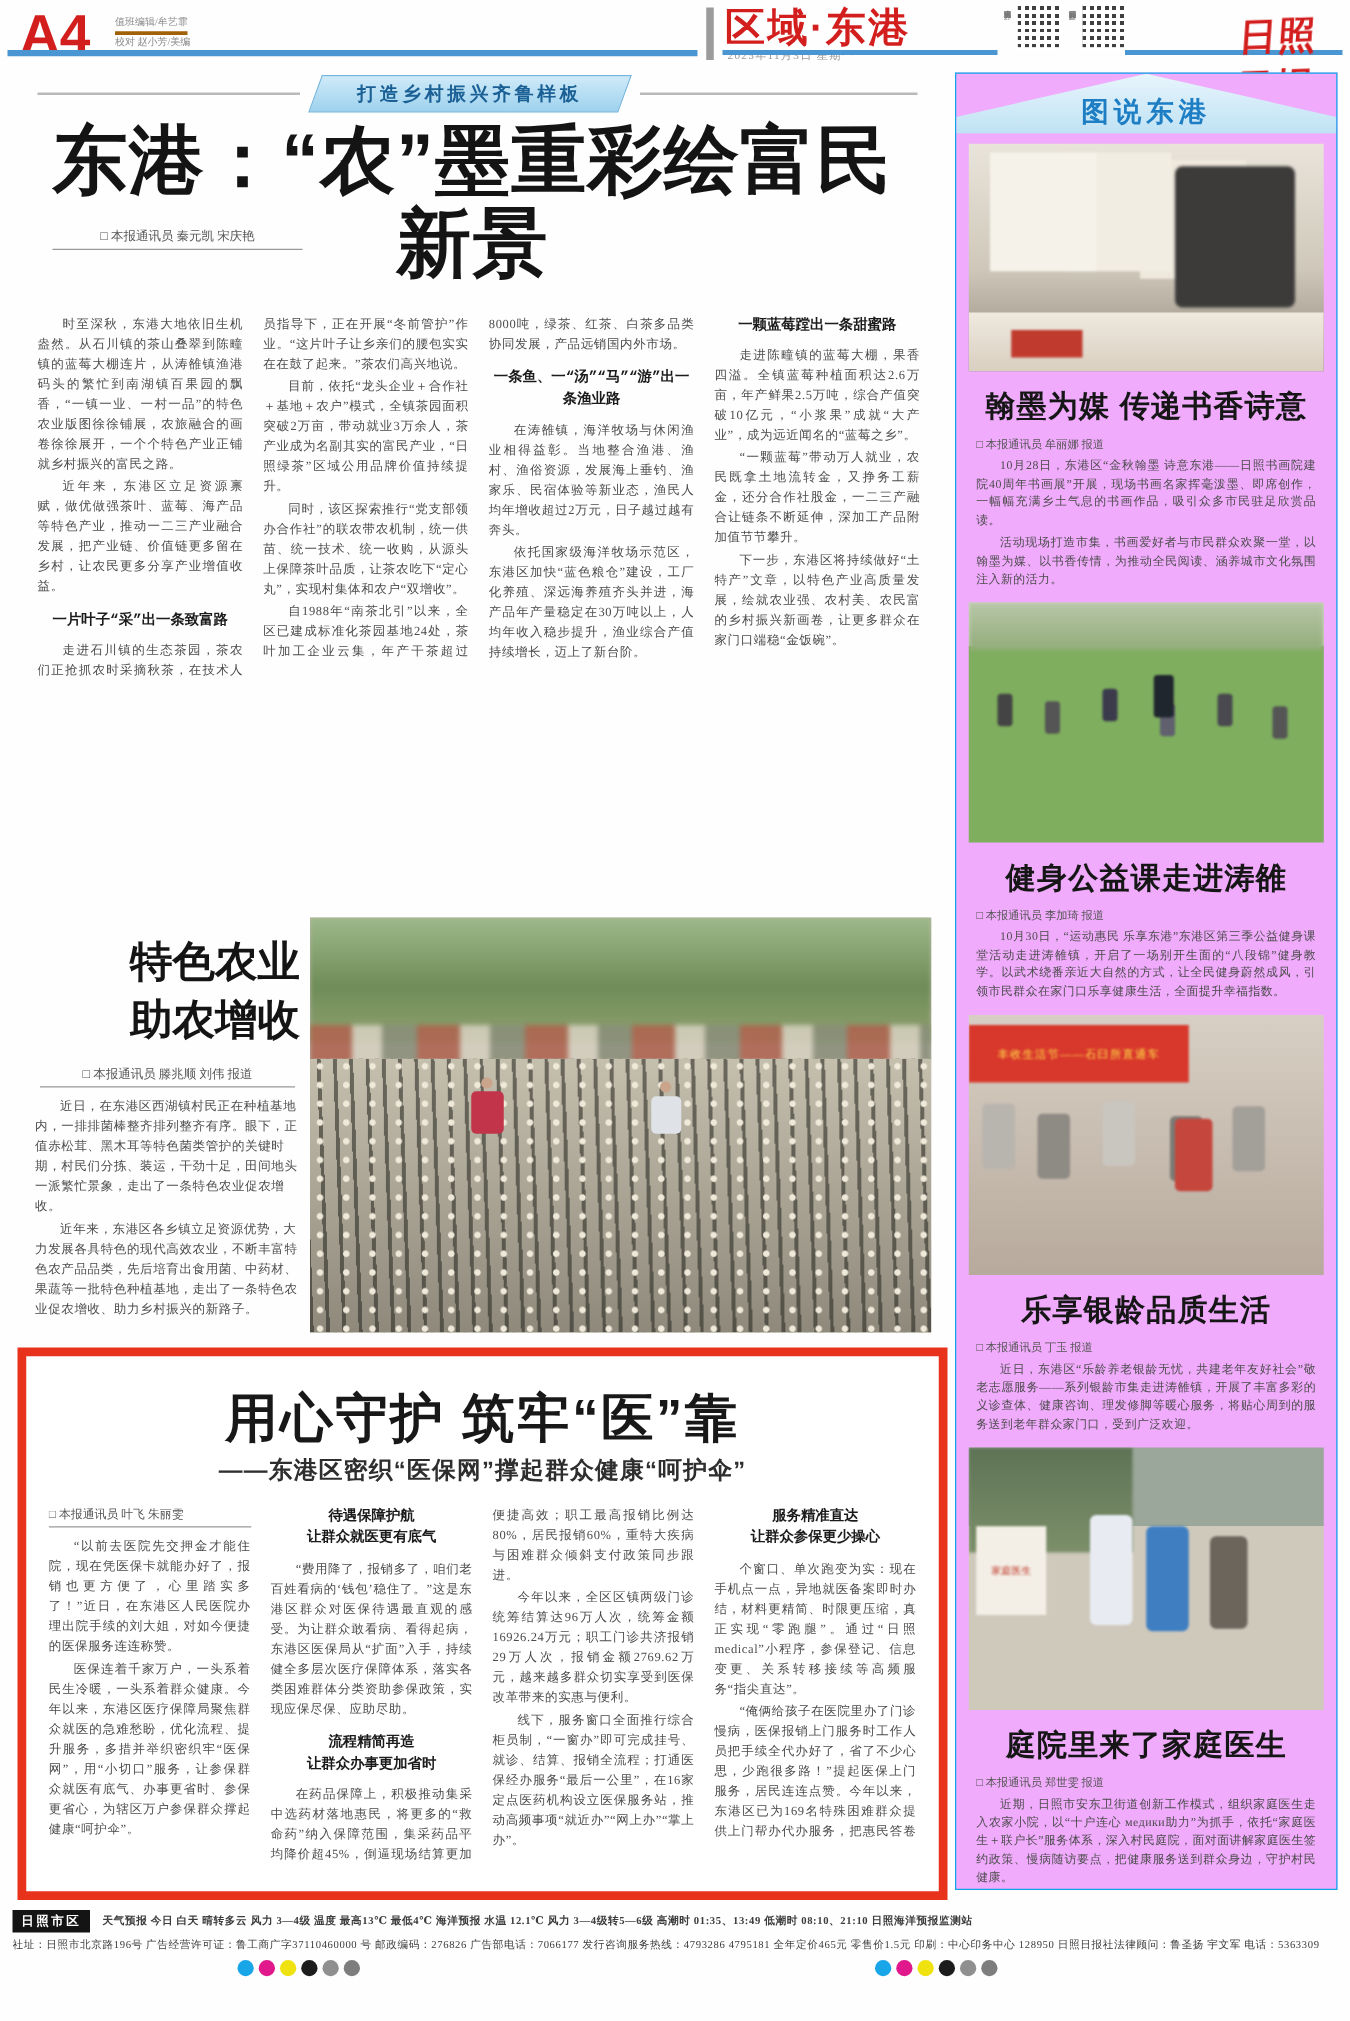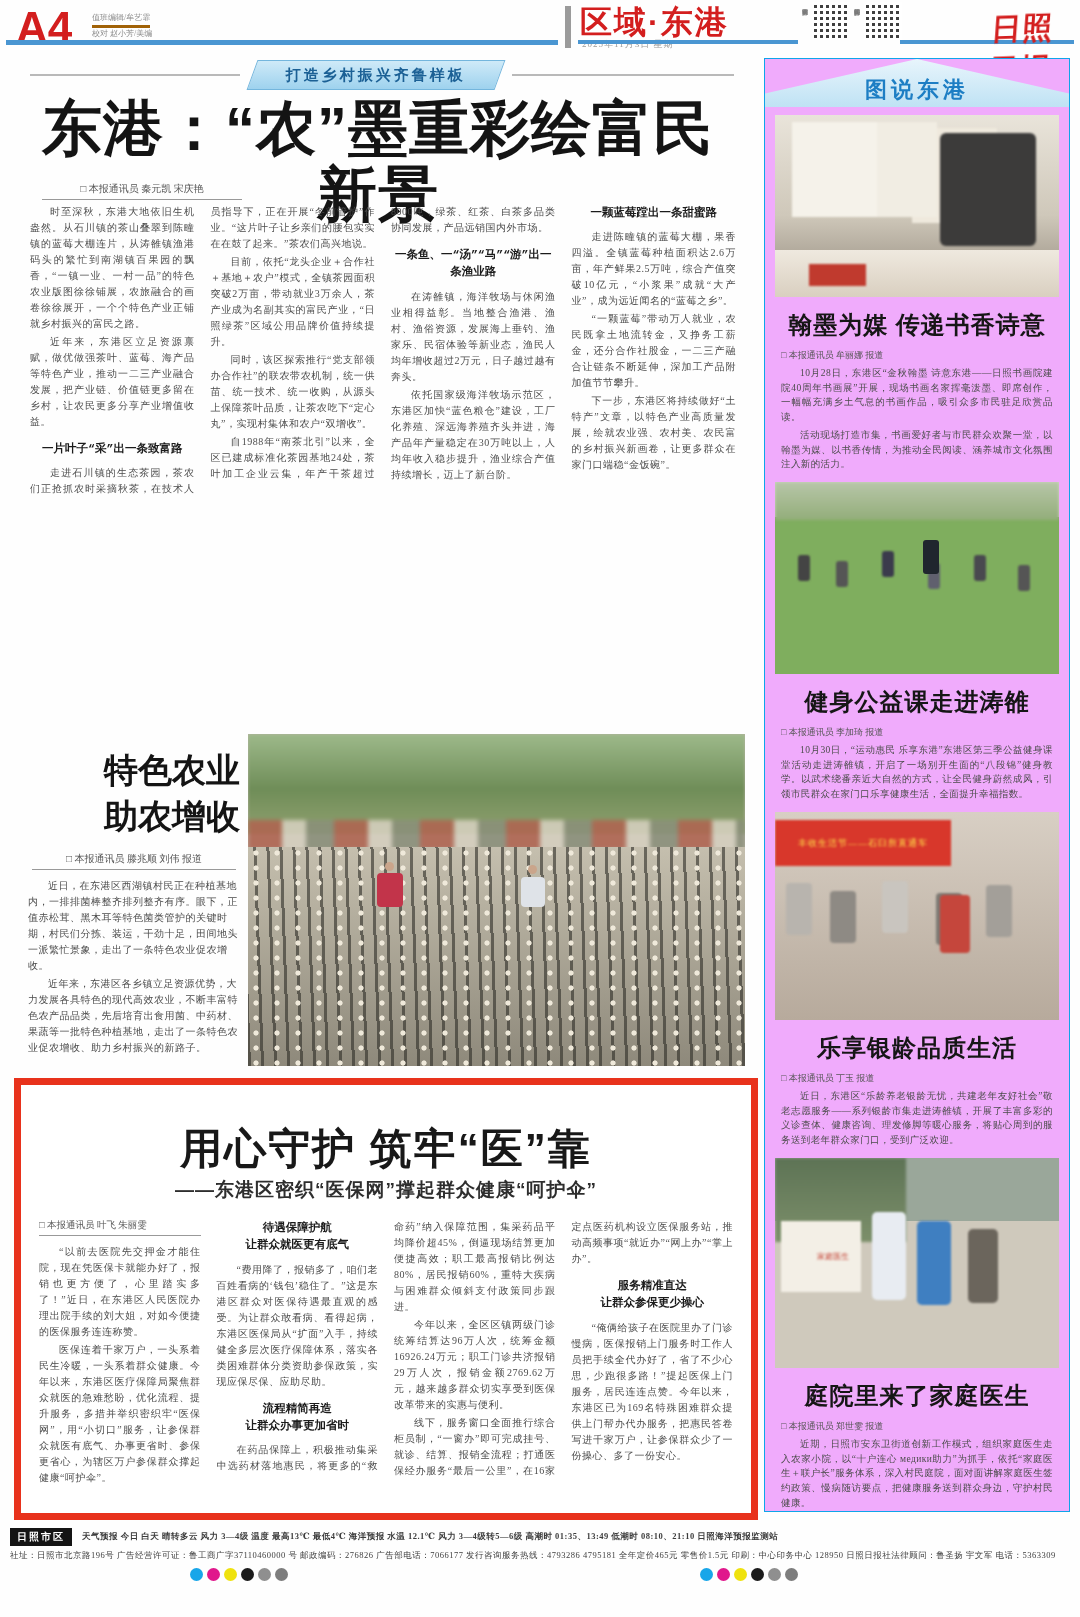--- a/index.html
+++ b/index.html
@@ -30,21 +30,21 @@
           display:flex;align-items:center;justify-content:center;}
   .kicker span{transform:skewX(20deg);font-family:"Liberation Sans",sans-serif;font-weight:bold;
           font-size:15px;color:#1b6095;letter-spacing:3px;}
 
   
   .mainhead{font-family:"Liberation Sans",sans-serif;font-weight:900;font-size:60px;color:#141414;
             text-align:center;letter-spacing:1px;line-height:1.1;}
   .byline{font-size:10px;color:#555;border-bottom:1px solid #999;padding-bottom:3px;filter:blur(.35px);}
 
   
-  .cols4{column-count:4;column-gap:16px;overflow:hidden;text-align:justify;}
+  .cols4{column-count:4;column-gap:16px;overflow:hidden;text-align:justify;margin-top:48px;}
   .bodytext p{margin:0 0 2px 0;font-size:10px;line-height:1.6;color:#4c4c4c;text-indent:2em;
               filter:blur(.45px);letter-spacing:.5px;}
   .colsub{font-family:Liberation Mono, monospace;font-weight:bold;font-size:11.5px;color:#1b1b1b;
           text-align:center;margin:10px 0 8px 0;line-height:1.5;filter:blur(.2px);}
   .colbyline{font-size:9.5px;color:#555;margin:0 0 8px 0;border-bottom:1px solid #999;
              padding-bottom:3px;filter:blur(.35px);}
 
   
   .feathead{font-family:"Liberation Sans",sans-serif;font-weight:900;font-size:34px;color:#141414;
             text-align:right;line-height:1.35;}
@@ -167,21 +167,21 @@
     <div class="ph-trees"></div>
     <div class="ph-roofs"></div>
     <div class="ph-field"></div>
     <div class="ph-person" style="left:26%;top:42%;width:26px;height:34px;background:#c2344a;"></div>
     <div class="ph-head" style="left:27.6%;top:38.5%;"></div>
     <div class="ph-person" style="left:55%;top:43%;width:24px;height:30px;background:#dfe3e8;"></div>
     <div class="ph-head" style="left:56.4%;top:39.5%;"></div>
   </div>
 
   <div class="abs redbox" style="left:14px;top:1078px;width:730px;height:428px;">
-    <div class="hlhead" style="margin-top:36px;">用心守护  筑牢“医”靠</div>
+    <div class="hlhead" style="margin-top:22px;">用心守护  筑牢“医”靠</div>
     <div class="hlsub" style="">——东港区密织“医保网”撑起群众健康“呵护伞”</div>
     <div class="cols4 bodytext" style="margin:16px 18px 0 18px;height:288px;">
         <div class="colbyline">□ 本报通讯员 叶飞 朱丽雯</div>
         <p>“以前去医院先交押金才能住院，现在凭医保卡就能办好了，报销也更方便了，心里踏实多了！”近日，在东港区人民医院办理出院手续的刘大姐，对如今便捷的医保服务连连称赞。</p>
         <p>医保连着千家万户，一头系着民生冷暖，一头系着群众健康。今年以来，东港区医疗保障局聚焦群众就医的急难愁盼，优化流程、提升服务，多措并举织密织牢“医保网”，用“小切口”服务，让参保群众就医有底气、办事更省时、参保更省心，为辖区万户参保群众撑起健康“呵护伞”。</p>
         <div class="colsub">
           <div>待遇保障护航</div>
           <div>让群众就医更有底气</div>
         </div>
         <p>“费用降了，报销多了，咱们老百姓看病的‘钱包’稳住了。”这是东港区群众对医保待遇最直观的感受。为让群众敢看病、看得起病，东港区医保局从“扩面”入手，持续健全多层次医疗保障体系，落实各类困难群体分类资助参保政策，实现应保尽保、应助尽助。</p>
@@ -189,20 +189,21 @@
           <div>流程精简再造</div>
           <div>让群众办事更加省时</div>
         </div>
         <p>在药品保障上，积极推动集采中选药材落地惠民，将更多的“救命药”纳入保障范围，集采药品平均降价超45%，倒逼现场结算更加便捷高效；职工最高报销比例达80%，居民报销60%，重特大疾病与困难群众倾斜支付政策同步跟进。</p>
         <p>今年以来，全区区镇两级门诊统筹结算达96万人次，统筹金额16926.24万元；职工门诊共济报销29万人次，报销金额2769.62万元，越来越多群众切实享受到医保改革带来的实惠与便利。</p>
         <p>线下，服务窗口全面推行综合柜员制，“一窗办”即可完成挂号、就诊、结算、报销全流程；打通医保经办服务“最后一公里”，在16家定点医药机构设立医保服务站，推动高频事项“就近办”“网上办”“掌上办”。</p>
         <div class="colsub">
           <div>服务精准直达</div>
           <div>让群众参保更少操心</div>
         </div>
+        <p>个窗口、单次跑变为实：现在手机点一点，异地就医备案即时办结，材料更精简、时限更压缩，真正实现“零跑腿”。通过“日照medical”小程序，参保登记、信息变更、关系转移接续等高频服务“指尖直达”。</p>
         <p>“俺俩给孩子在医院里办了门诊慢病，医保报销上门服务时工作人员把手续全代办好了，省了不少心思，少跑很多路！”提起医保上门服务，居民连连点赞。今年以来，东港区已为169名特殊困难群众提供上门帮办代办服务，把惠民答卷写进千家万户，让参保群众少了一份操心、多了一份安心。</p>
       </div>
   </div>
 
   <div class="abs sidebar" style="left:764px;top:58px;width:304px;height:1452px;">
     <div class="roof">
       <div class="rooftitle">图说东港</div>
     </div>
 
     <div class="sbblock">
@@ -242,21 +243,21 @@
       <div class="sbhead">乐享银龄品质生活</div>
       <div class="sbby">□ 本报通讯员 丁玉 报道</div>
       <div class="sbtext">
           <p>近日，东港区“乐龄养老银龄无忧，共建老年友好社会”敬老志愿服务——系列银龄市集走进涛雒镇，开展了丰富多彩的义诊查体、健康咨询、理发修脚等暖心服务，将贴心周到的服务送到老年群众家门口，受到广泛欢迎。</p>
         </div>
     </div>
 
     <div class="sbblock">
       <div class="sph" style="height:210px;margin-top:10px;background:linear-gradient(#9aa79a 0 30%,#cfc9bc 30% 100%);">
         <div class="abs" style="left:0;top:0;width:46%;height:40%;background:linear-gradient(#5d7355,#7c8f6a);filter:blur(1.4px);"></div>
-        <div class="abs" style="left:2%;top:30%;width:20%;height:34%;background:#f3efe6;filter:blur(.8px);display:flex;align-items:center;justify-content:center;color:#c0392b;font-size:8px;padding-left:24px;">家庭医生</div>
+        <div class="abs" style="left:2%;top:30%;width:20%;height:34%;background:#f3efe6;filter:blur(.8px);display:flex;align-items:center;justify-content:center;color:#c0392b;font-size:8px;">家庭医生</div>
         <div class="abs" style="left:34%;top:26%;width:34px;height:88px;background:#e8ecf2;border-radius:5px;filter:blur(.8px);"></div>
         <div class="abs" style="left:50%;top:30%;width:34px;height:84px;background:#3f7fc1;border-radius:5px;filter:blur(.8px);"></div>
         <div class="abs" style="left:68%;top:34%;width:30px;height:74px;background:#6b655c;border-radius:5px;filter:blur(.9px);"></div>
       </div>
       <div class="sbhead">庭院里来了家庭医生</div>
       <div class="sbby">□ 本报通讯员 郑世雯 报道</div>
       <div class="sbtext">
           <p>近期，日照市安东卫街道创新工作模式，组织家庭医生走入农家小院，以“十户连心 медики助力”为抓手，依托“家庭医生＋联户长”服务体系，深入村民庭院，面对面讲解家庭医生签约政策、慢病随访要点，把健康服务送到群众身边，守护村民健康。</p>
         </div>
     </div>

